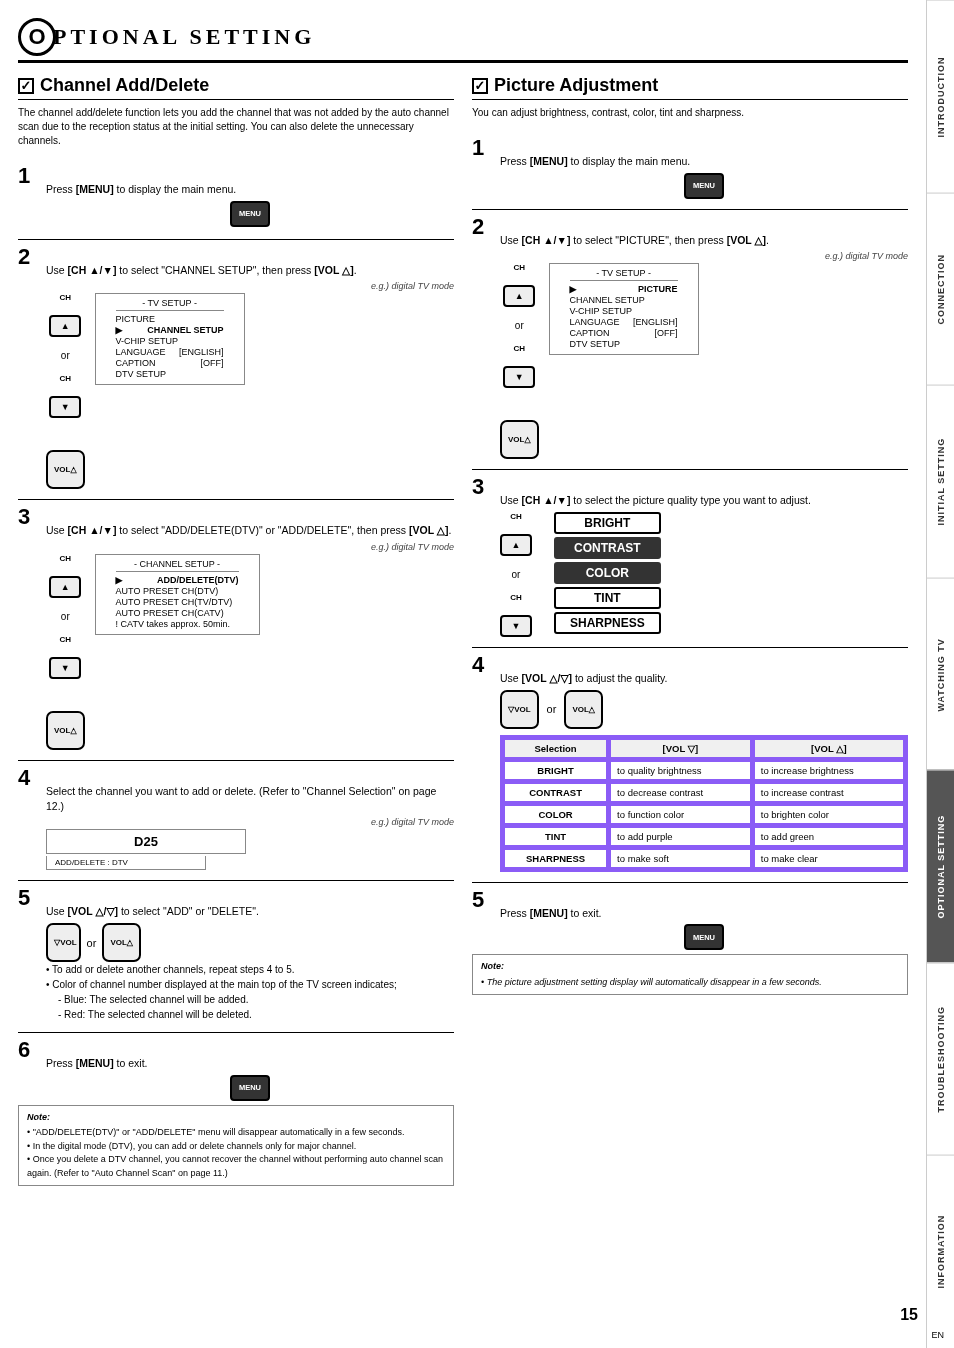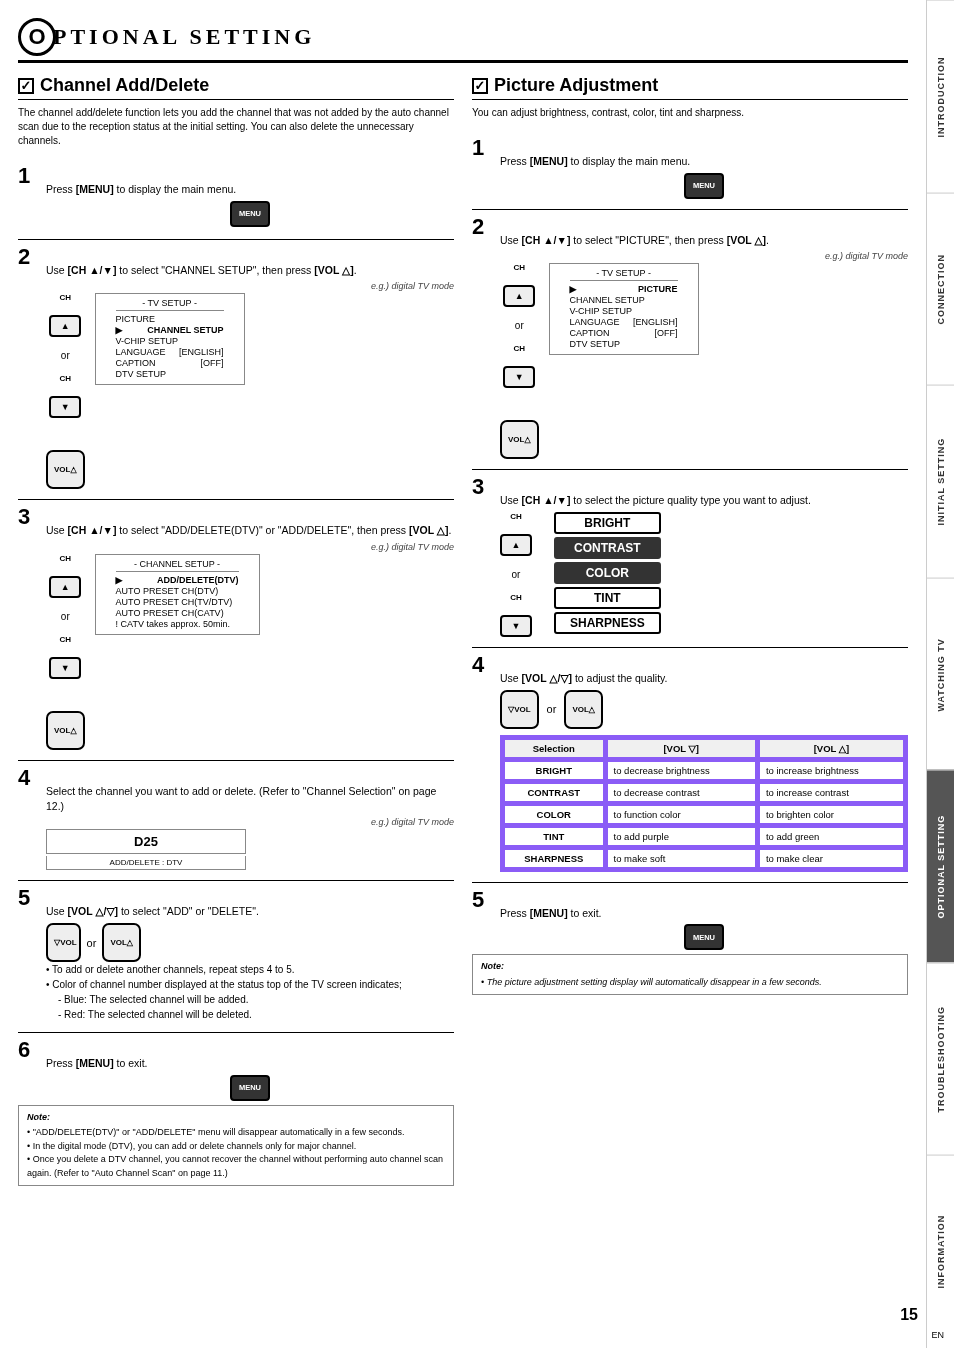--- a/index.html
+++ b/index.html
@@ -267,22 +267,22 @@
       text-align: center;
       background: #fff;
       margin-bottom: 2px;
     }
 
     .d25-sub {
       border: 1px solid #888;
       border-top: none;
       padding: 2px 8px;
       font-size: 8px;
-      text-align: center;
-      width: 200px;
+      text-align: left;
+      width: 160px;
     }
 
     
     .vol-btn {
       height: 39px;
       border: 2px solid #000;
       border-radius: 7px;
       display: flex;
       align-items: center;
       justify-content: center;
@@ -590,21 +590,21 @@
           </div>
           <div class="step-content">
             <div class="vol-row">
               <div class="vol-btn vol-btn-down" style="font-size:8px;">▽VOL</div>
               <span>or</span>
               <div class="vol-btn" style="font-size:8px;">VOL△</div>
             </div>
           </div>
           <ul class="bullet-list">
             <li>To add or delete another channels, repeat steps 4 to 5.</li>
-            <li>Color of channel number displayed at the status top of the TV screen indicates;</li>
+            <li>Color of channel number displayed at the main top of the TV screen indicates;</li>
           </ul>
           <ul class="indent-list">
             <li>Blue: The selected channel will be added.</li>
             <li>Red: The selected channel will be deleted.</li>
           </ul>
         </div>
 
         <hr class="divider">
 
         <div class="step">
@@ -721,21 +721,21 @@
               <thead>
                 <tr>
                   <th>Selection</th>
                   <th>[VOL ▽]</th>
                   <th>[VOL △]</th>
                 </tr>
               </thead>
               <tbody>
                 <tr>
                   <td>BRIGHT</td>
-                  <td>to decrease brightness</td>
+                  <td>to quality brightness</td>
                   <td>to increase brightness</td>
                 </tr>
                 <tr>
                   <td>CONTRAST</td>
                   <td>to decrease contrast</td>
                   <td>to increase contrast</td>
                 </tr>
                 <tr>
                   <td>COLOR</td>
                   <td>to function color</td>

